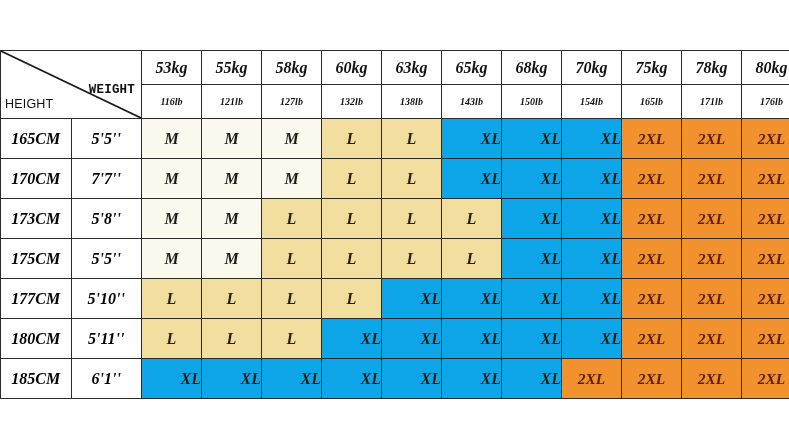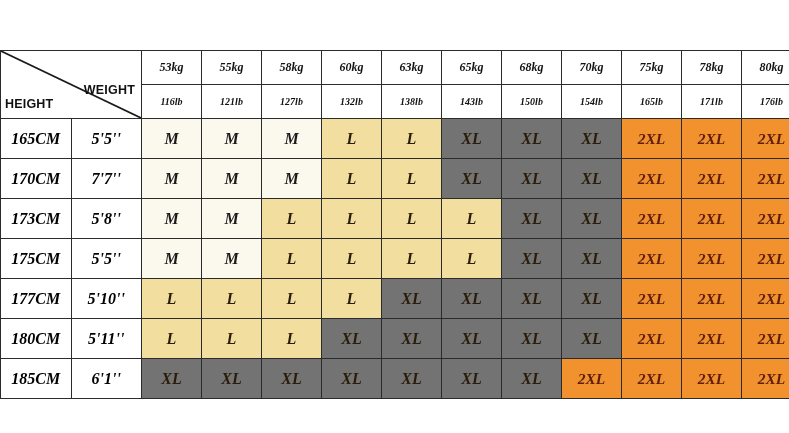--- a/index.html
+++ b/index.html
@@ -51,45 +51,45 @@
     left: 0; top: 0;
     width: 100%;
     height: 100%;
     pointer-events: none;
   }
   td.corner-cell .lbl-height {
     position: absolute;
     left: 4px;
     bottom: 8px;
     font-family: "Liberation Sans", sans-serif;
-    font-weight: bold;
+    font-weight: normal;
     font-size: 12.5px;
     letter-spacing: 0.2px;
     color: #111111;
     line-height: 1;
   }
   td.corner-cell .lbl-weight {
     position: absolute;
     right: 6px;
     bottom: 22px;
-    font-family: Liberation Sans, sans-serif;
+    font-family: Liberation Mono, monospace;
     font-weight: bold;
     font-size: 12.5px;
     letter-spacing: 0.2px;
     color: #111111;
     line-height: 1;
   }
 
   
   th.wcol-kg, th.wcol-lb {
     width: 59px;
     height: 33px;
     font-style: italic;
     font-weight: bold;
-    font-size: 12px;
+    font-size: 16px;
     color: #121212;
     background: #ffffff;
     white-space: nowrap;
   }
   th.wcol-lb { font-size: 10px; }
 
   
   td.h-cm, td.h-in {
     height: 39px;
     font-style: italic;
@@ -105,21 +105,21 @@
   
   td.sz {
     height: 39px;
     font-style: italic;
     font-weight: bold;
     font-size: 16px;
     white-space: nowrap;
   }
   td.sz.size-M   { background: #fbf9ed; color: #1a1a1a; }
   td.sz.size-L   { background: #f2dfa0; color: #2a1c08; }
-  td.sz.size-XL  { background: #737373; color: #2a1c08; }
+  td.sz.size-XL  { background: #0ea5e9; color: #2a1c08; text-align: right; }
   td.sz.size-2XL { background: #f2922f; color: #5d1d08; margin-left: 21px; }
   td.sz.size-2XL { font-size: 15.5px; }
 </style>
 </head>
 <body>
 
 <div id="chart-wrap">
   <table class="size-chart">
     <tbody>
       <tr>

